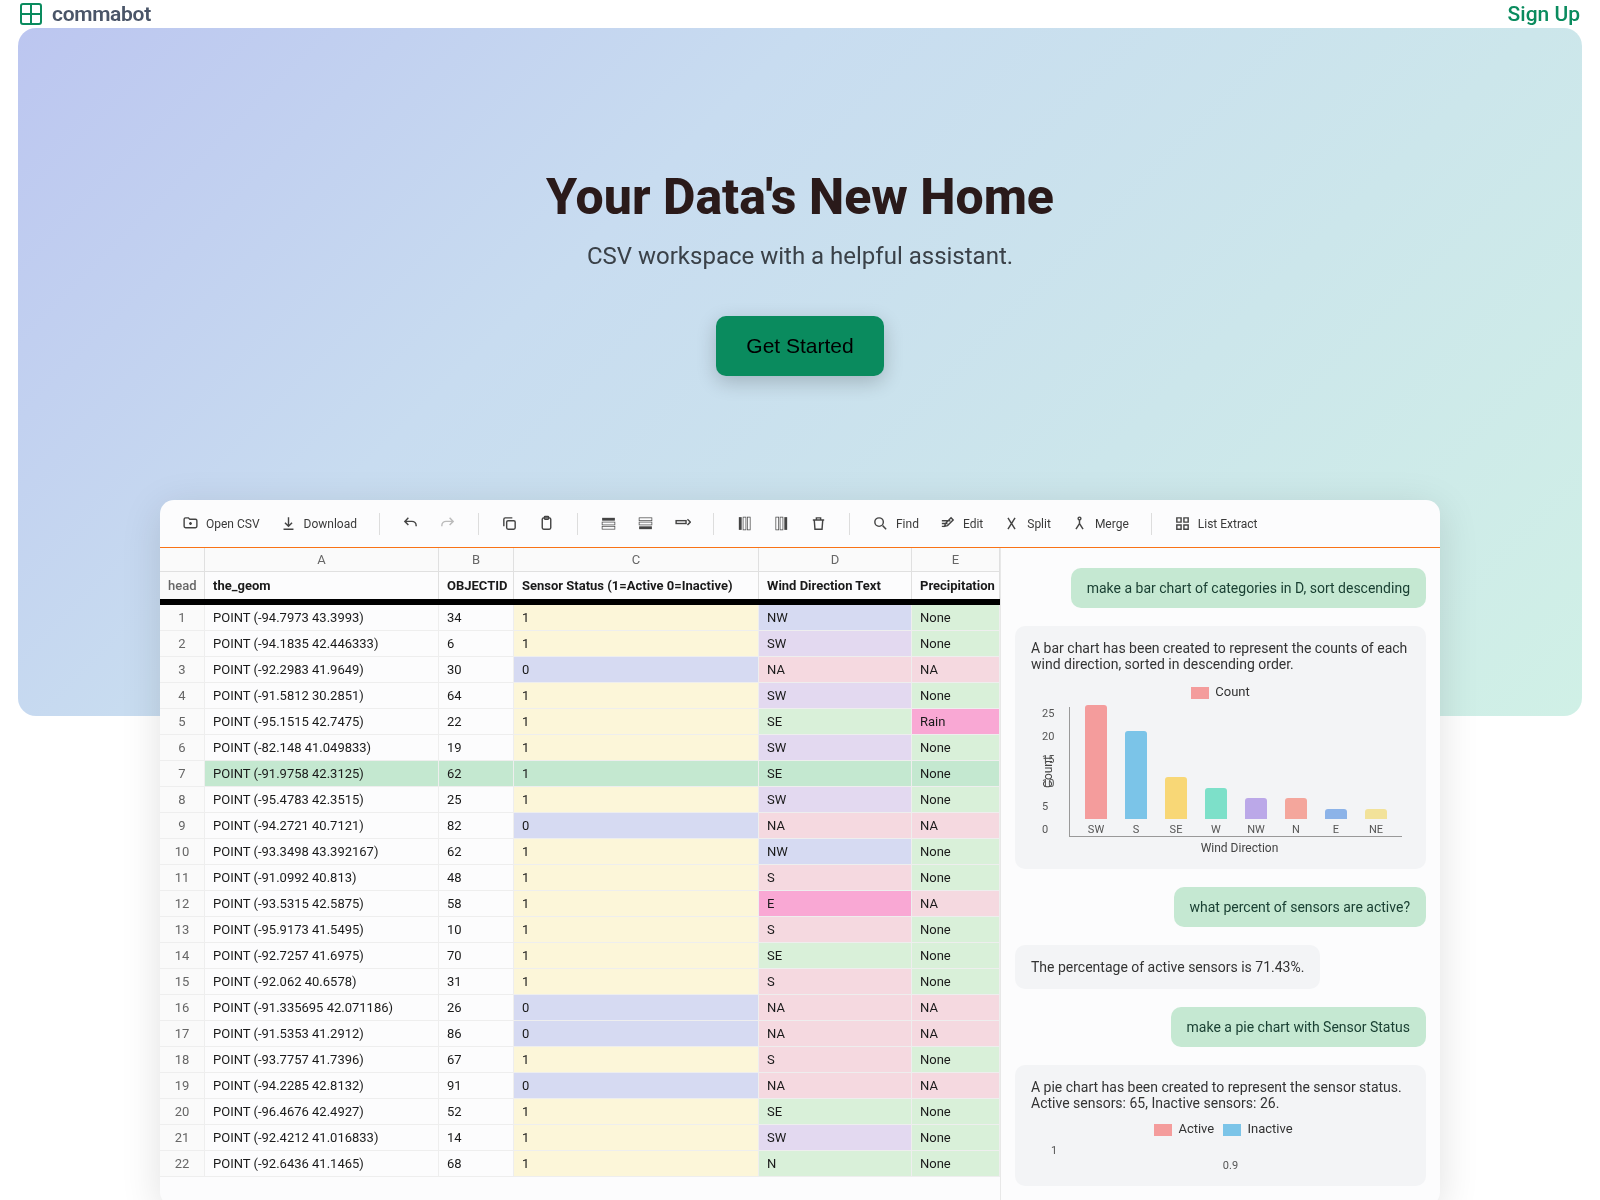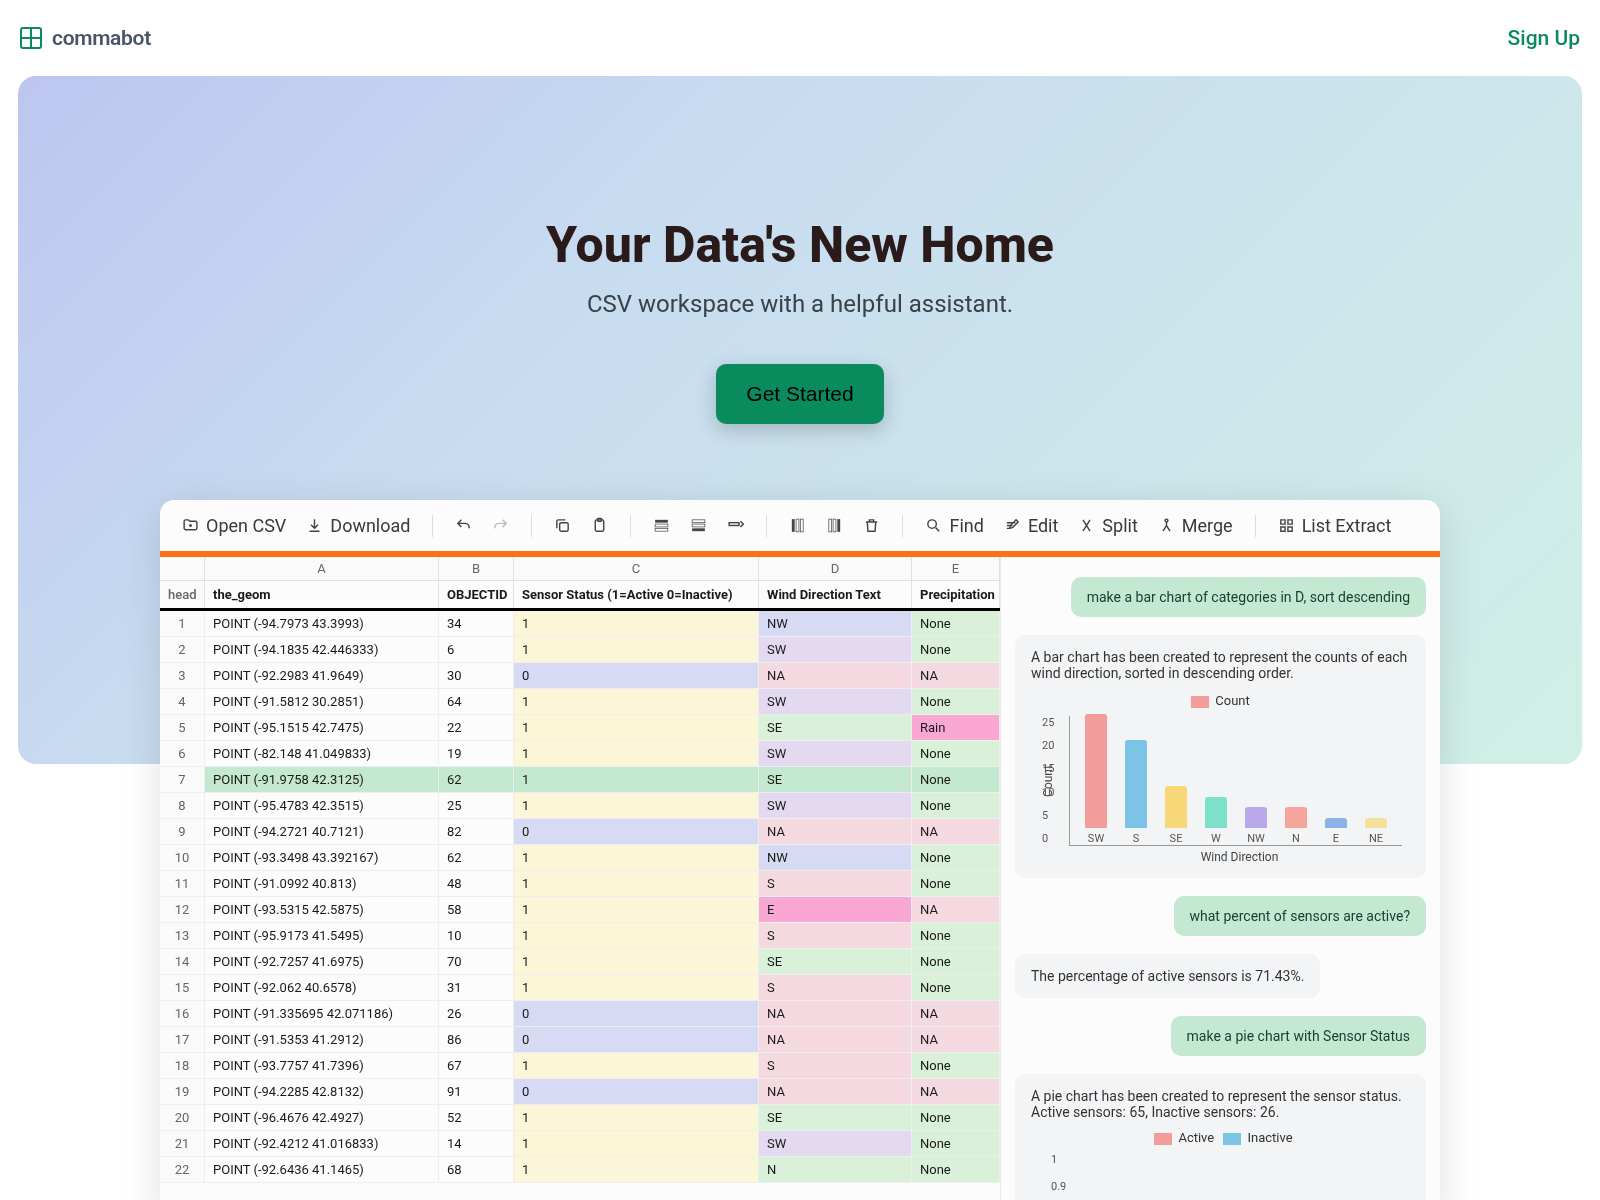--- a/index.html
+++ b/index.html
@@ -1,42 +1,42 @@
 <!DOCTYPE html>
 <html><head>
 <meta charset="utf-8">
 <style>
 * { box-sizing: border-box; margin: 0; padding: 0; }
 body { font-family: -apple-system, BlinkMacSystemFont, 'Segoe UI', Roboto, sans-serif; background: #fff; color: #1a1a1a; overflow-x: hidden; }
 
-.nav { display: flex; justify-content: space-between; align-items: center; padding: 26px 20px; }
+.nav { display: flex; justify-content: space-between; align-items: center; padding: 2px 20px; }
 .logo { display: flex; align-items: center; gap: 10px; }
 .logo-icon { width: 22px; height: 22px; border: 2px solid #0a8b5e; border-radius: 3px; position: relative; }
 .logo-icon::before { content: ''; position: absolute; left: 50%; top: 0; bottom: 0; width: 2px; background: #0a8b5e; transform: translateX(-50%); }
 .logo-icon::after { content: ''; position: absolute; top: 50%; left: 0; right: 0; height: 2px; background: #0a8b5e; transform: translateY(-50%); }
 .logo-text { font-size: 21px; font-weight: 600; color: #4a5568; letter-spacing: -0.3px; }
 .signup { color: #0a8b5e; font-size: 21px; font-weight: 500; cursor: pointer; }
 
 .hero { margin: 0 18px; border-radius: 18px; background: linear-gradient(135deg, #bcc6f0 0%, #c8dcf0 35%, #d0f0e6 100%); padding: 140px 0 340px; text-align: center; position: relative; }
 .hero-title { font-size: 50px; font-weight: 800; color: #2a1a1a; margin-bottom: 16px; }
 .hero-sub { font-size: 24px; color: #3a4148; margin-bottom: 46px; }
 .cta { background: #0a8b5e; color: #000000; border: none; padding: 18px 30px; font-size: 21px; font-weight: 500; border-radius: 10px; cursor: pointer; box-shadow: 0 6px 20px rgba(0,0,0,0.2); }
 
 .demo { position: absolute; left: 50%; transform: translateX(-50%); top: 500px; width: 1280px; background: #fcfcfd; border-radius: 14px; box-shadow: 0 8px 40px rgba(0,0,0,0.12); overflow: hidden; }
 
-.toolbar { display: flex; align-items: center; padding: 10px 14px; border-bottom: 6px solid #f97316; font-size: 18px; color: #3a3a3a; gap: 4px; }
+.toolbar { display: flex; align-items: center; padding: 10px 14px; border-bottom: 1px solid #f97316; font-size: 12px; color: #3a3a3a; gap: 4px; }
 .tool-item { display: flex; align-items: center; gap: 7px; padding: 5px 8px; border-radius: 4px; cursor: pointer; }
 .tool-icon { width: 17px; height: 17px; display: inline-block; }
 .sep { width: 1px; height: 22px; background: #ddd; margin: 0 10px; }
 
 .workspace { display: flex; }
 .spreadsheet { flex: 1; overflow: hidden; }
 .sheet-header { display: grid; grid-template-columns: 45px 234px 75px 245px 153px 88px; background: #fafafa; border-bottom: 1px solid #e0e0e0; }
 .col-letter { text-align: center; padding: 4px; font-size: 13px; color: #666; border-right: 1px solid #e0e0e0; }
-.sheet-head-row { display: grid; grid-template-columns: 45px 234px 75px 245px 153px 88px; border-bottom: 3px solid #000000; }
+.sheet-head-row { display: grid; grid-template-columns: 45px 234px 75px 245px 153px 88px; border-bottom: 6px solid #000000; }
 .head-cell { padding: 6px 8px; font-size: 13px; font-weight: 700; border-right: 1px solid #e0e0e0; white-space: nowrap; overflow: hidden; }
 .row-label { text-align: center; color: #666; font-weight: 500; background: #fafafa; }
 .sheet-row { display: grid; grid-template-columns: 45px 234px 75px 245px 153px 88px; border-bottom: 1px solid #eee; font-size: 13px; }
 .cell { padding: 5px 8px; border-right: 1px solid #eee; white-space: nowrap; overflow: hidden; }
 .rn { text-align: center; color: #666; background: #fafafa; }
 .c-yellow { background: #fcf6d9; }
 .c-blue { background: #d6daf2; }
 .c-green { background: #d9f0d9; }
 .c-purple { background: #e3d9f0; }
 .c-pink { background: #f5d9e0; }
@@ -448,18 +448,18 @@
       <div class="msg-bot">The percentage of active sensors is 71.43%.</div>
       <div class="msg-user">make a pie chart with Sensor Status</div>
       <div class="msg-bot">
         <div>A pie chart has been created to represent the sensor status. Active sensors: 65, Inactive sensors: 26.</div>
         <div class="pie-legend">
           <span class="leg-active"></span><span>Active</span>
           <span class="leg-inactive"></span><span>Inactive</span>
         </div>
         <div style="margin-left:20px;font-size:11px;color:#555;margin-top:8px;">
           <div>1</div>
-          <div style="margin-top:14px;">0.9</div>
+          <div style="margin-top:2px;text-align:center;">0.9</div>
         </div>
       </div>
     </div>
   </div>
 </div>
 
 </body></html>

